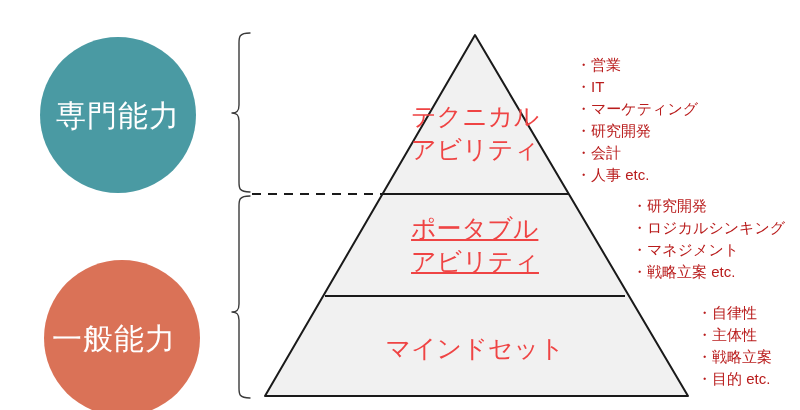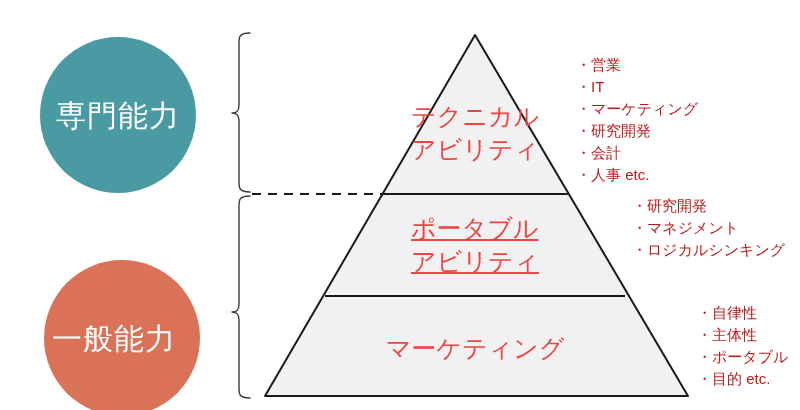--- a/index.html
+++ b/index.html
@@ -98,38 +98,39 @@
     <span>テクニカル</span><br>
     <span>アビリティ</span>
   </div>
 
   <div class="tier-label" style="left:475px; top:245px;text-decoration:underline;">
     <span>ポータブル</span><br>
     <span>アビリティ</span>
   </div>
 
   <div class="tier-label" style="left:475px; top:348px;">
-    <span>マーケティング</span>
+    <span>マインドセット</span>
   </div>
 
   <div class="bullet-list" style="left:576px; top:54px;">
     <span class="bullet-row">・営業</span>
     <span class="bullet-row">・IT</span>
     <span class="bullet-row">・マーケティング</span>
     <span class="bullet-row">・研究開発</span>
     <span class="bullet-row">・会計</span>
     <span class="bullet-row">・人事 etc.</span>
   </div>
 
   <div class="bullet-list" style="left:632px; top:195px;">
     <span class="bullet-row">・研究開発</span>
+    <span class="bullet-row">・ロジカルシンキング</span>
     <span class="bullet-row">・マネジメント</span>
-    <span class="bullet-row">・ロジカルシンキング</span>
+    <span class="bullet-row">・戦略立案 etc.</span>
   </div>
 
   <div class="bullet-list" style="left:697px; top:302px;">
     <span class="bullet-row">・自律性</span>
     <span class="bullet-row">・主体性</span>
-    <span class="bullet-row">・ポータブル</span>
+    <span class="bullet-row">・戦略立案</span>
     <span class="bullet-row">・目的 etc.</span>
   </div>
 
 </div>
 
 </body></html>

